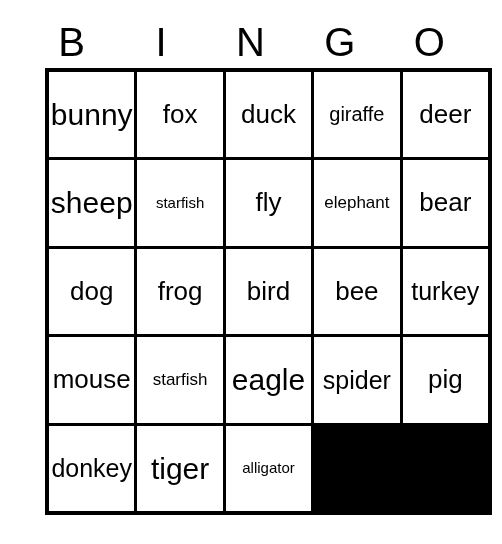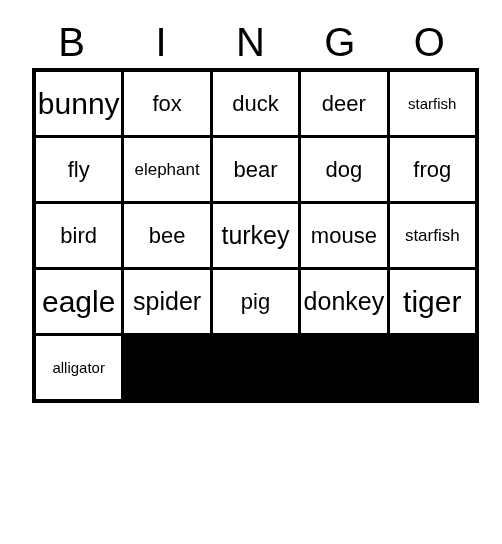--- a/index.html
+++ b/index.html
@@ -38,24 +38,24 @@
     font-size: 40px;
     line-height: 1;
     font-weight: 400;
     color: #000000;
     letter-spacing: 0;
   }
 
   
   .grid {
     position: absolute;
-    left: 32px;
+    left: 45px;
     top: 68px;
     width: 447px;
-    height: 335px;
+    height: 447px;
     box-sizing: border-box;
     border: 4px solid #000000;
     background: #000000;
     display: grid;
     grid-template-columns: repeat(5, 1fr);
     grid-template-rows: repeat(5, 1fr);
     gap: 3px;
   }
 
   .cell {
@@ -71,21 +71,21 @@
   .cell-label {
     display: block;
     text-align: center;
     line-height: 1.05;
     white-space: nowrap;
     color: #000000;
     font-weight: 400;
   }
 
   
-  .fs-xl  { font-size: 22px; }
+  .fs-xl  { font-size: 26px; }
   .fs-lg  { font-size: 30px; }
   .fs-md  { font-size: 25px; }
   .fs-sm  { font-size: 20px; }
   .fs-xs  { font-size: 17px; }
   .fs-xxs { font-size: 15px; }
 </style>
 </head>
 <body>
 
 <div class="card">
@@ -102,23 +102,29 @@
 
     <div class="cell">
         <span class="cell-label fs-lg">bunny</span>
       </div>
     <div class="cell">
         <span class="cell-label fs-xl">fox</span>
       </div>
     <div class="cell">
         <span class="cell-label fs-xl">duck</span>
       </div>
+    <div class="cell">
+        <span class="cell-label fs-sm">giraffe</span>
+      </div>
 
     <div class="cell">
         <span class="cell-label fs-xl">deer</span>
+      </div>
+    <div class="cell">
+        <span class="cell-label fs-lg">sheep</span>
       </div>
     <div class="cell">
         <span class="cell-label fs-xxs">starfish</span>
       </div>
     <div class="cell">
         <span class="cell-label fs-xl">fly</span>
       </div>
 
     <div class="cell">
         <span class="cell-label fs-xs">elephant</span>

